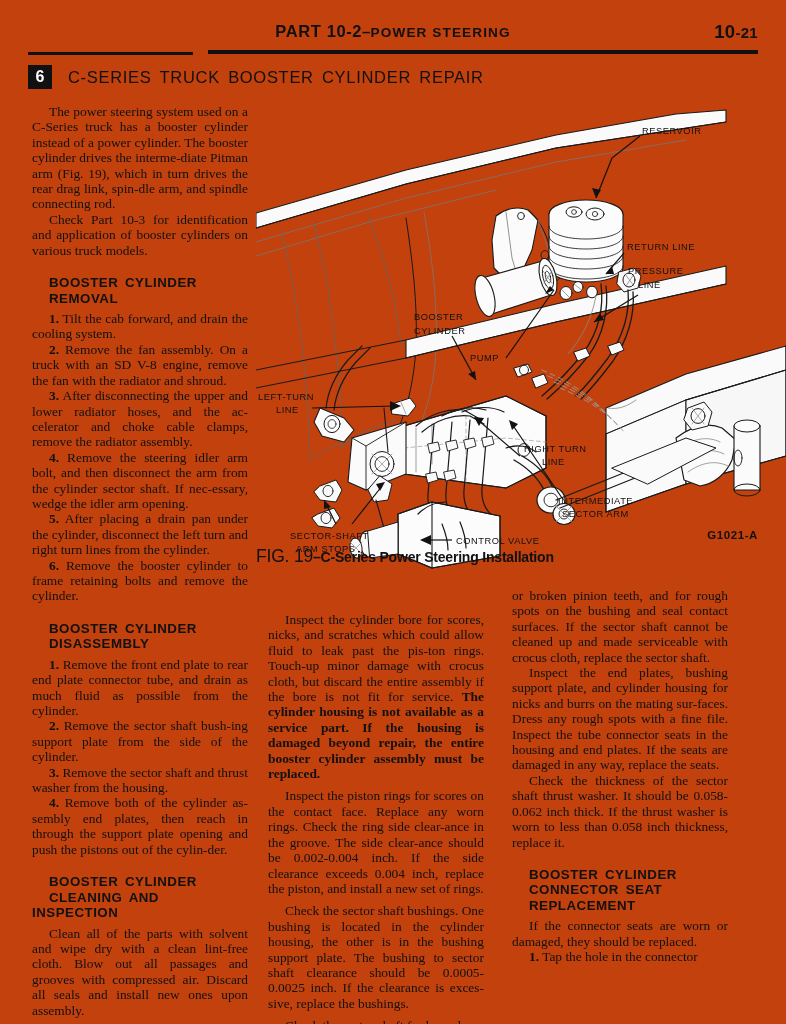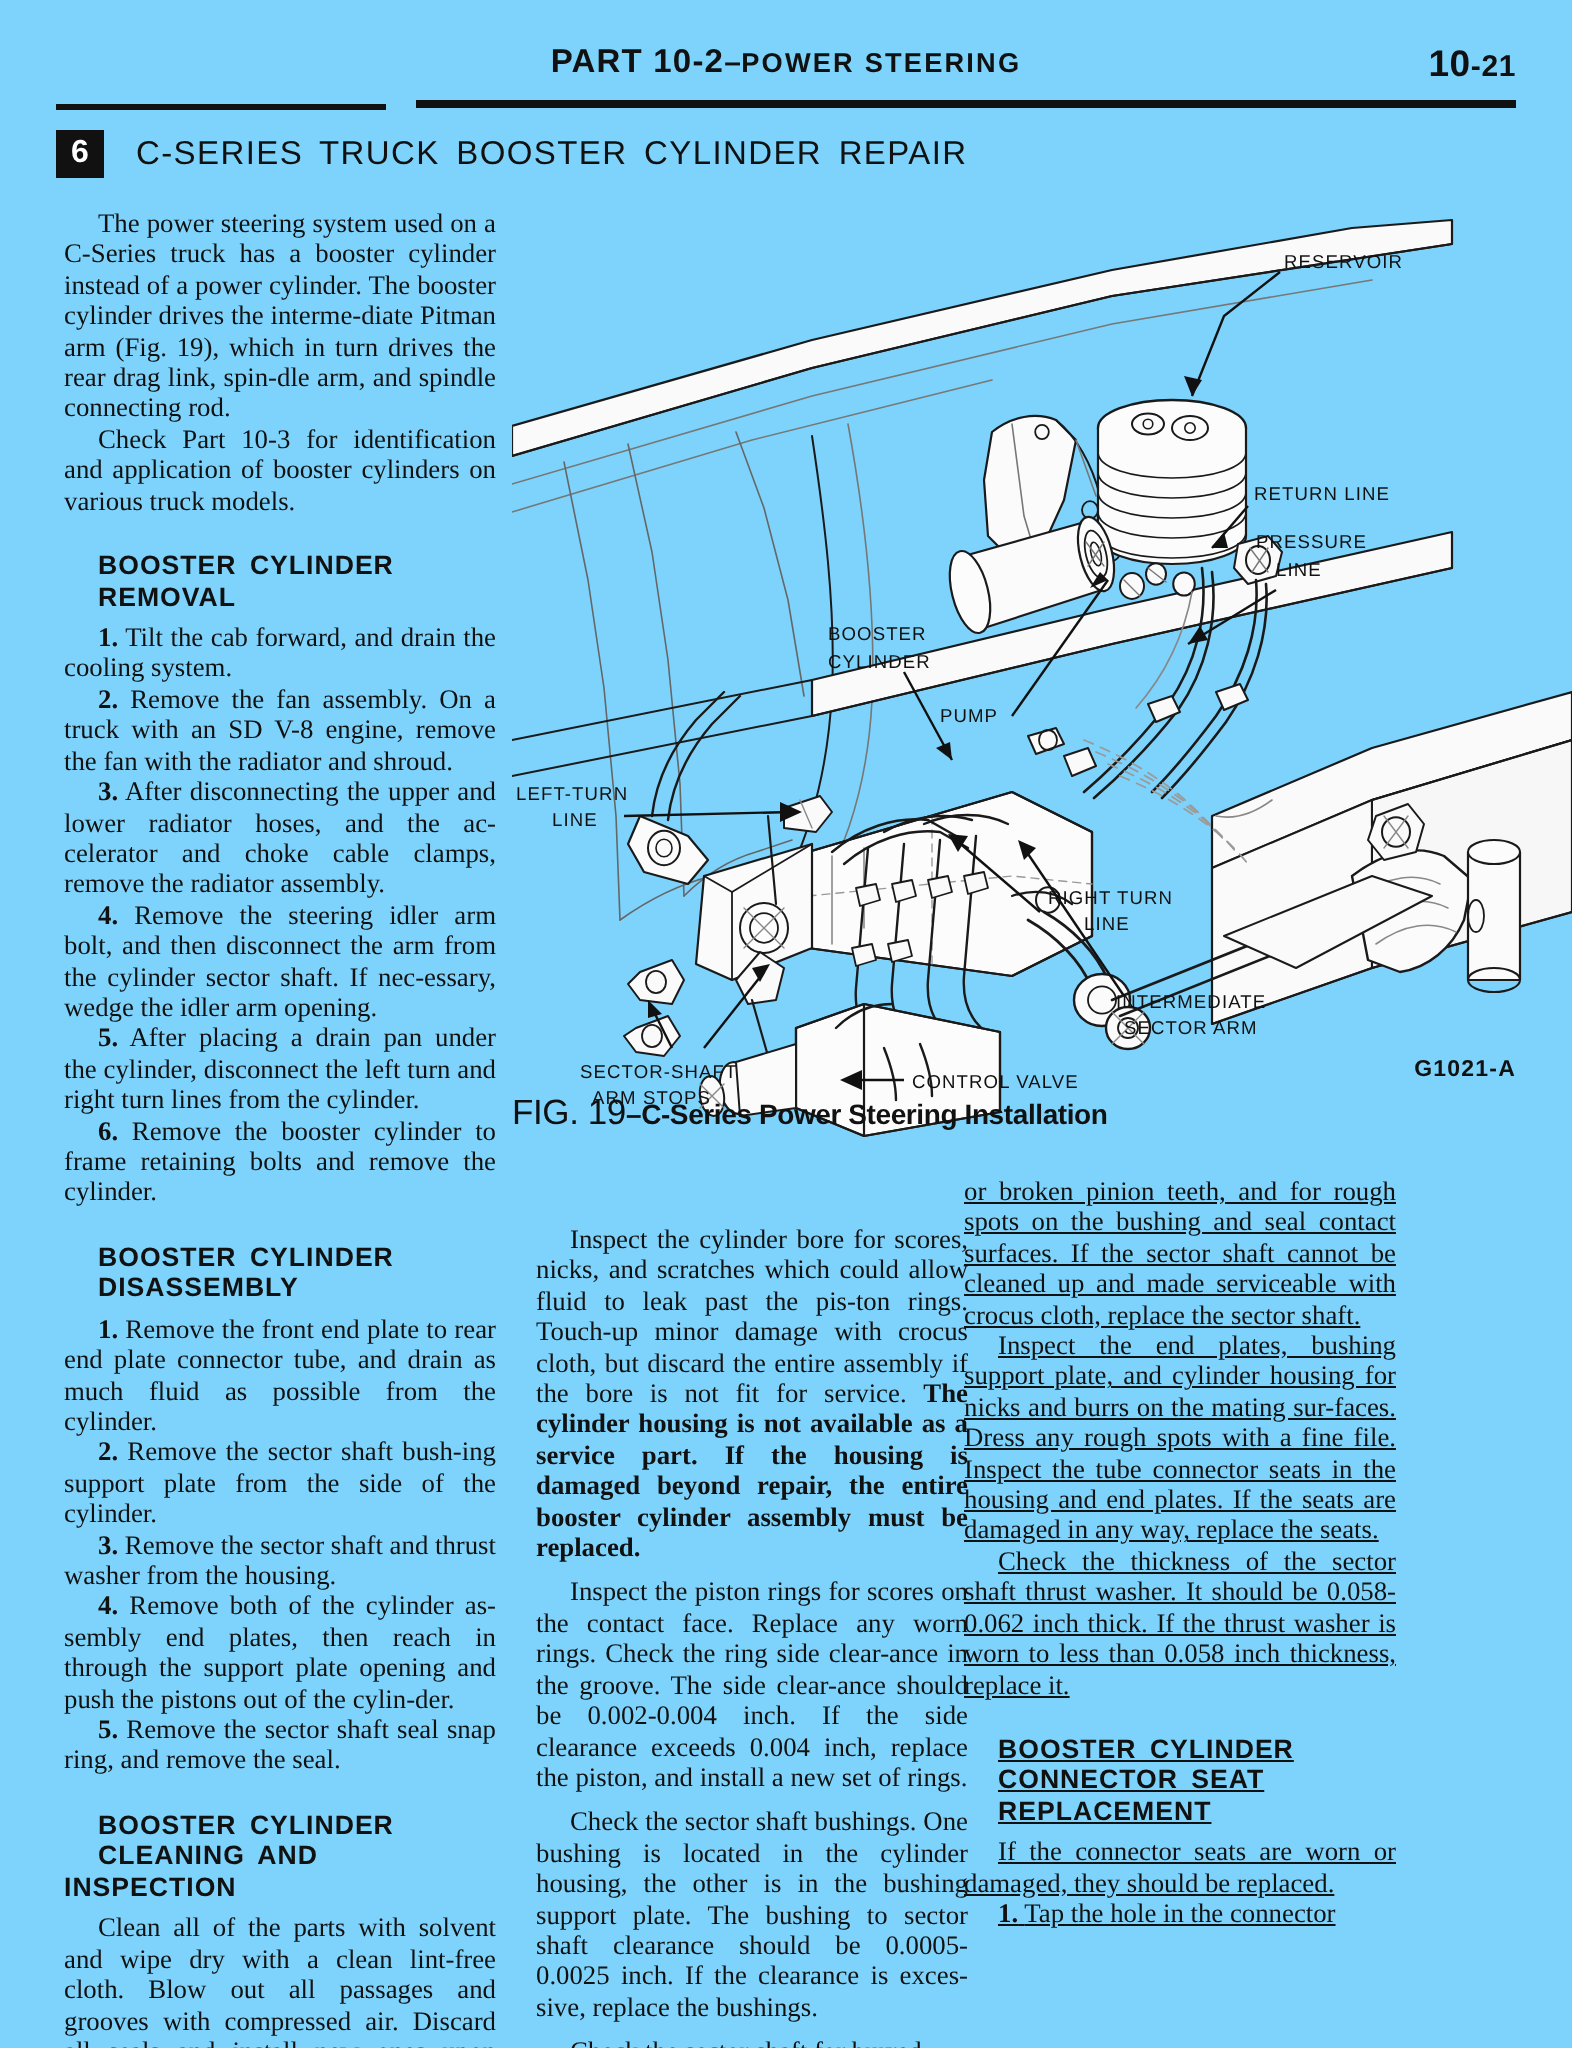--- a/index.html
+++ b/index.html
@@ -10,21 +10,21 @@
   body {
     width: 786px; height: 1024px;
     position: relative;
     font-family: "Liberation Serif", serif;
     color: #111;
     overflow: hidden;
   }
   .page {
     position: absolute;
     inset: 0;
-    background: #7dd3fc;
+    background: #c2410c;
   }
 
   
   .runhead {
     position: absolute;
     left: 28px; right: 28px; top: 22px;
     height: 34px;
   }
   .runhead-title {
     position: absolute;
@@ -119,21 +119,21 @@
     word-spacing: 2.5px;
     line-height: 15.5px;
     text-align: left;
     margin: 0;
   }
   .head-block { margin-top: 17px; margin-bottom: 5px; }
   .strongrun { font-weight: bold; }
 
   #col1 { left: 32px; top: 104px; width: 216px; }
   #col2 { left: 268px; top: 612px; width: 216px; }
-  #col3 { left: 482px; top: 588px; width: 216px; text-decoration: underline; }
+  #col3 { left: 512px; top: 588px; width: 216px; }
 
   
   .figwrap {
     position: absolute;
     left: 256px; top: 108px;
     width: 530px; height: 470px;
   }
   .figsvg { display: block; }
   .figcap {
     position: absolute;
@@ -200,21 +200,20 @@
 
     <div class="head-block">
       <p class="head">BOOSTER  CYLINDER</p>
       <p class="head">DISASSEMBLY</p>
     </div>
 
     <p><b class="num">1.</b> <span>Remove the front end plate to rear end plate connector tube, and drain as much fluid as possible from the cylinder.</span></p>
     <p><b class="num">2.</b> <span>Remove the sector shaft bush-ing support plate from the side of the cylinder.</span></p>
     <p><b class="num">3.</b> <span>Remove the sector shaft and thrust washer from the housing.</span></p>
     <p><b class="num">4.</b> <span>Remove both of the cylinder as-sembly end plates, then reach in through the support plate opening and push the pistons out of the cylin-der.</span></p>
-    <p><b class="num">5.</b> <span>Remove the sector shaft seal snap ring, and remove the seal.</span></p>
 
     <div class="head-block">
       <p class="head">BOOSTER  CYLINDER</p>
       <p class="head">CLEANING  AND  INSPECTION</p>
     </div>
 
     <p>Clean all of the parts with solvent and wipe dry with a clean lint-free cloth. Blow out all passages and grooves with compressed air. Discard all seals and install new ones upon assembly.</p>
   </div>
 
   <div class="figwrap">

